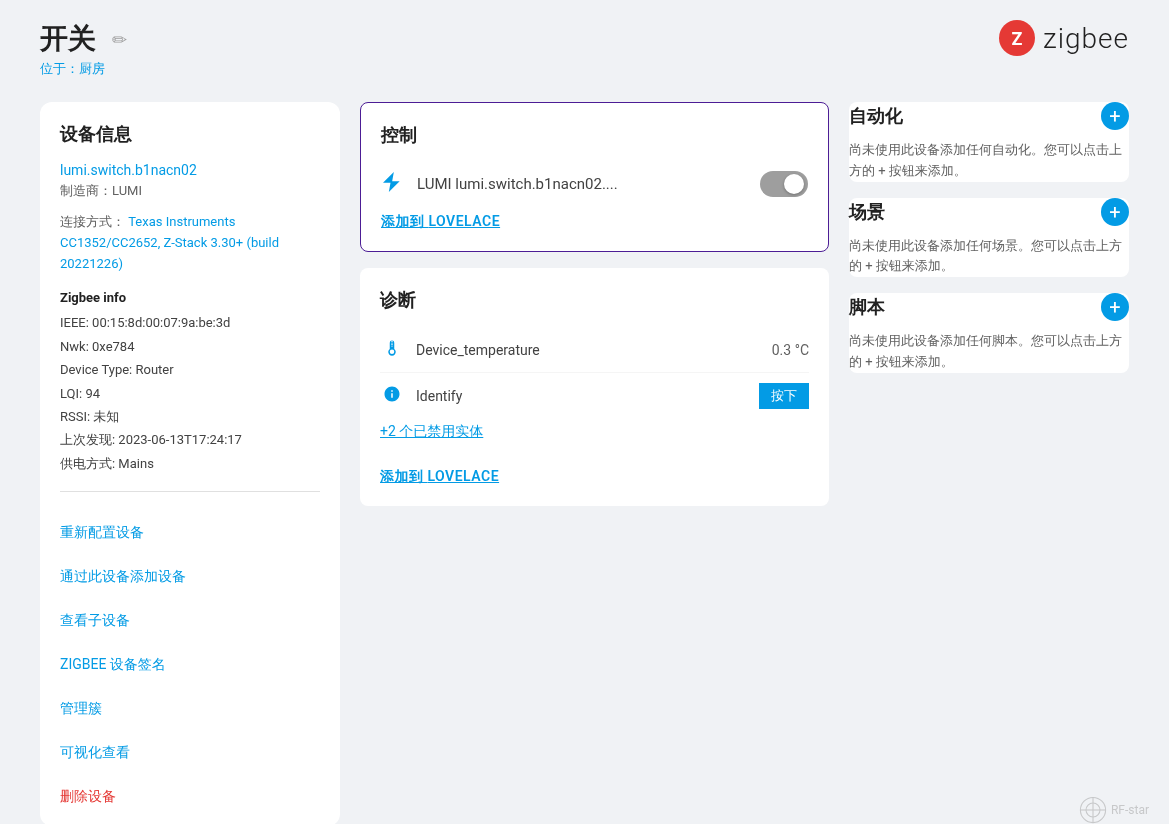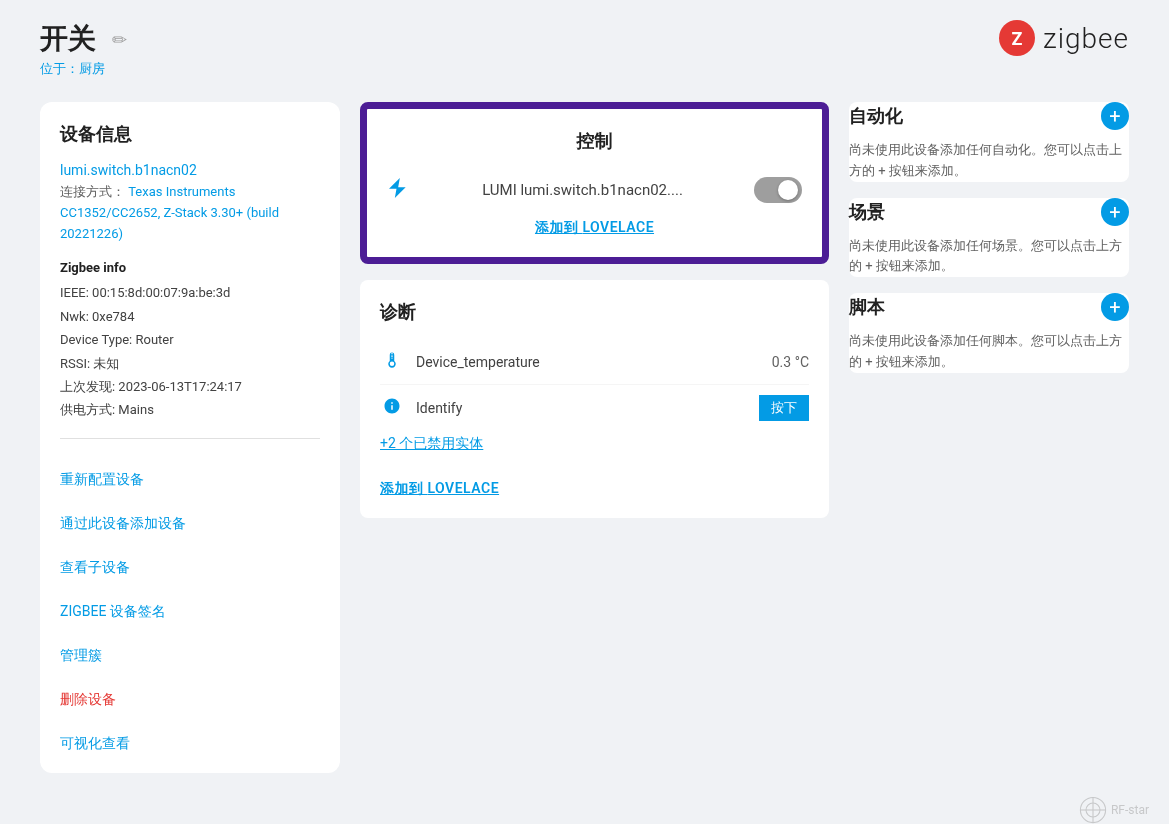--- a/index.html
+++ b/index.html
@@ -168,22 +168,21 @@
       display: flex;
       flex-direction: column;
       gap: 16px;
     }
 
     
     .control-card {
       background: white;
       border-radius: 8px;
       padding: 20px;
-      border: 7px solid #4c1d95;
-      text-align: center;
+      border: 1px solid #4c1d95;
     }
 
     .control-row {
       display: flex;
       align-items: center;
       gap: 12px;
       padding: 8px 0;
     }
 
     .lightning-icon {
@@ -370,42 +369,44 @@
       </div>
       <span class="zigbee-text">zigbee</span>
     </div>
   </div>
 
   <div class="main-layout">
 
     <div class="device-info-card">
       <div class="card-title">设备信息</div>
       <div class="device-model">lumi.switch.b1nacn02</div>
+      <div class="manufacturer-line">制造商：LUMI</div>
       <div class="connection-info">
         <span>连接方式：</span>
         <a href="#">Texas Instruments CC1352/CC2652, Z-Stack 3.30+ (build 20221226)</a>
       </div>
       <div class="section-label">Zigbee info</div>
       <div class="info-row">IEEE: 00:15:8d:00:07:9a:be:3d</div>
       <div class="info-row">Nwk: 0xe784</div>
       <div class="info-row">Device Type: Router</div>
+      <div class="info-row">LQI: 94</div>
       <div class="info-row">RSSI: 未知</div>
       <div class="info-row">上次发现: 2023-06-13T17:24:17</div>
       <div class="info-row">供电方式: Mains</div>
 
       <hr class="divider">
 
       <div class="action-links">
         <a href="#" class="action-link">重新配置设备</a>
         <a href="#" class="action-link">通过此设备添加设备</a>
         <a href="#" class="action-link">查看子设备</a>
         <a href="#" class="action-link">ZIGBEE 设备签名</a>
         <a href="#" class="action-link">管理簇</a>
+        <a href="#" class="action-link">可视化查看</a>
         <a href="#" class="action-link danger">删除设备</a>
-        <a href="#" class="action-link">可视化查看</a>
       </div>
     </div>
 
     <div class="middle-panel">
 
       <div class="control-card">
         <div class="card-title">控制</div>
         <div class="control-row">
           <span class="lightning-icon">
             <svg width="20" height="20" viewBox="0 0 24 24" fill="#039be5">

